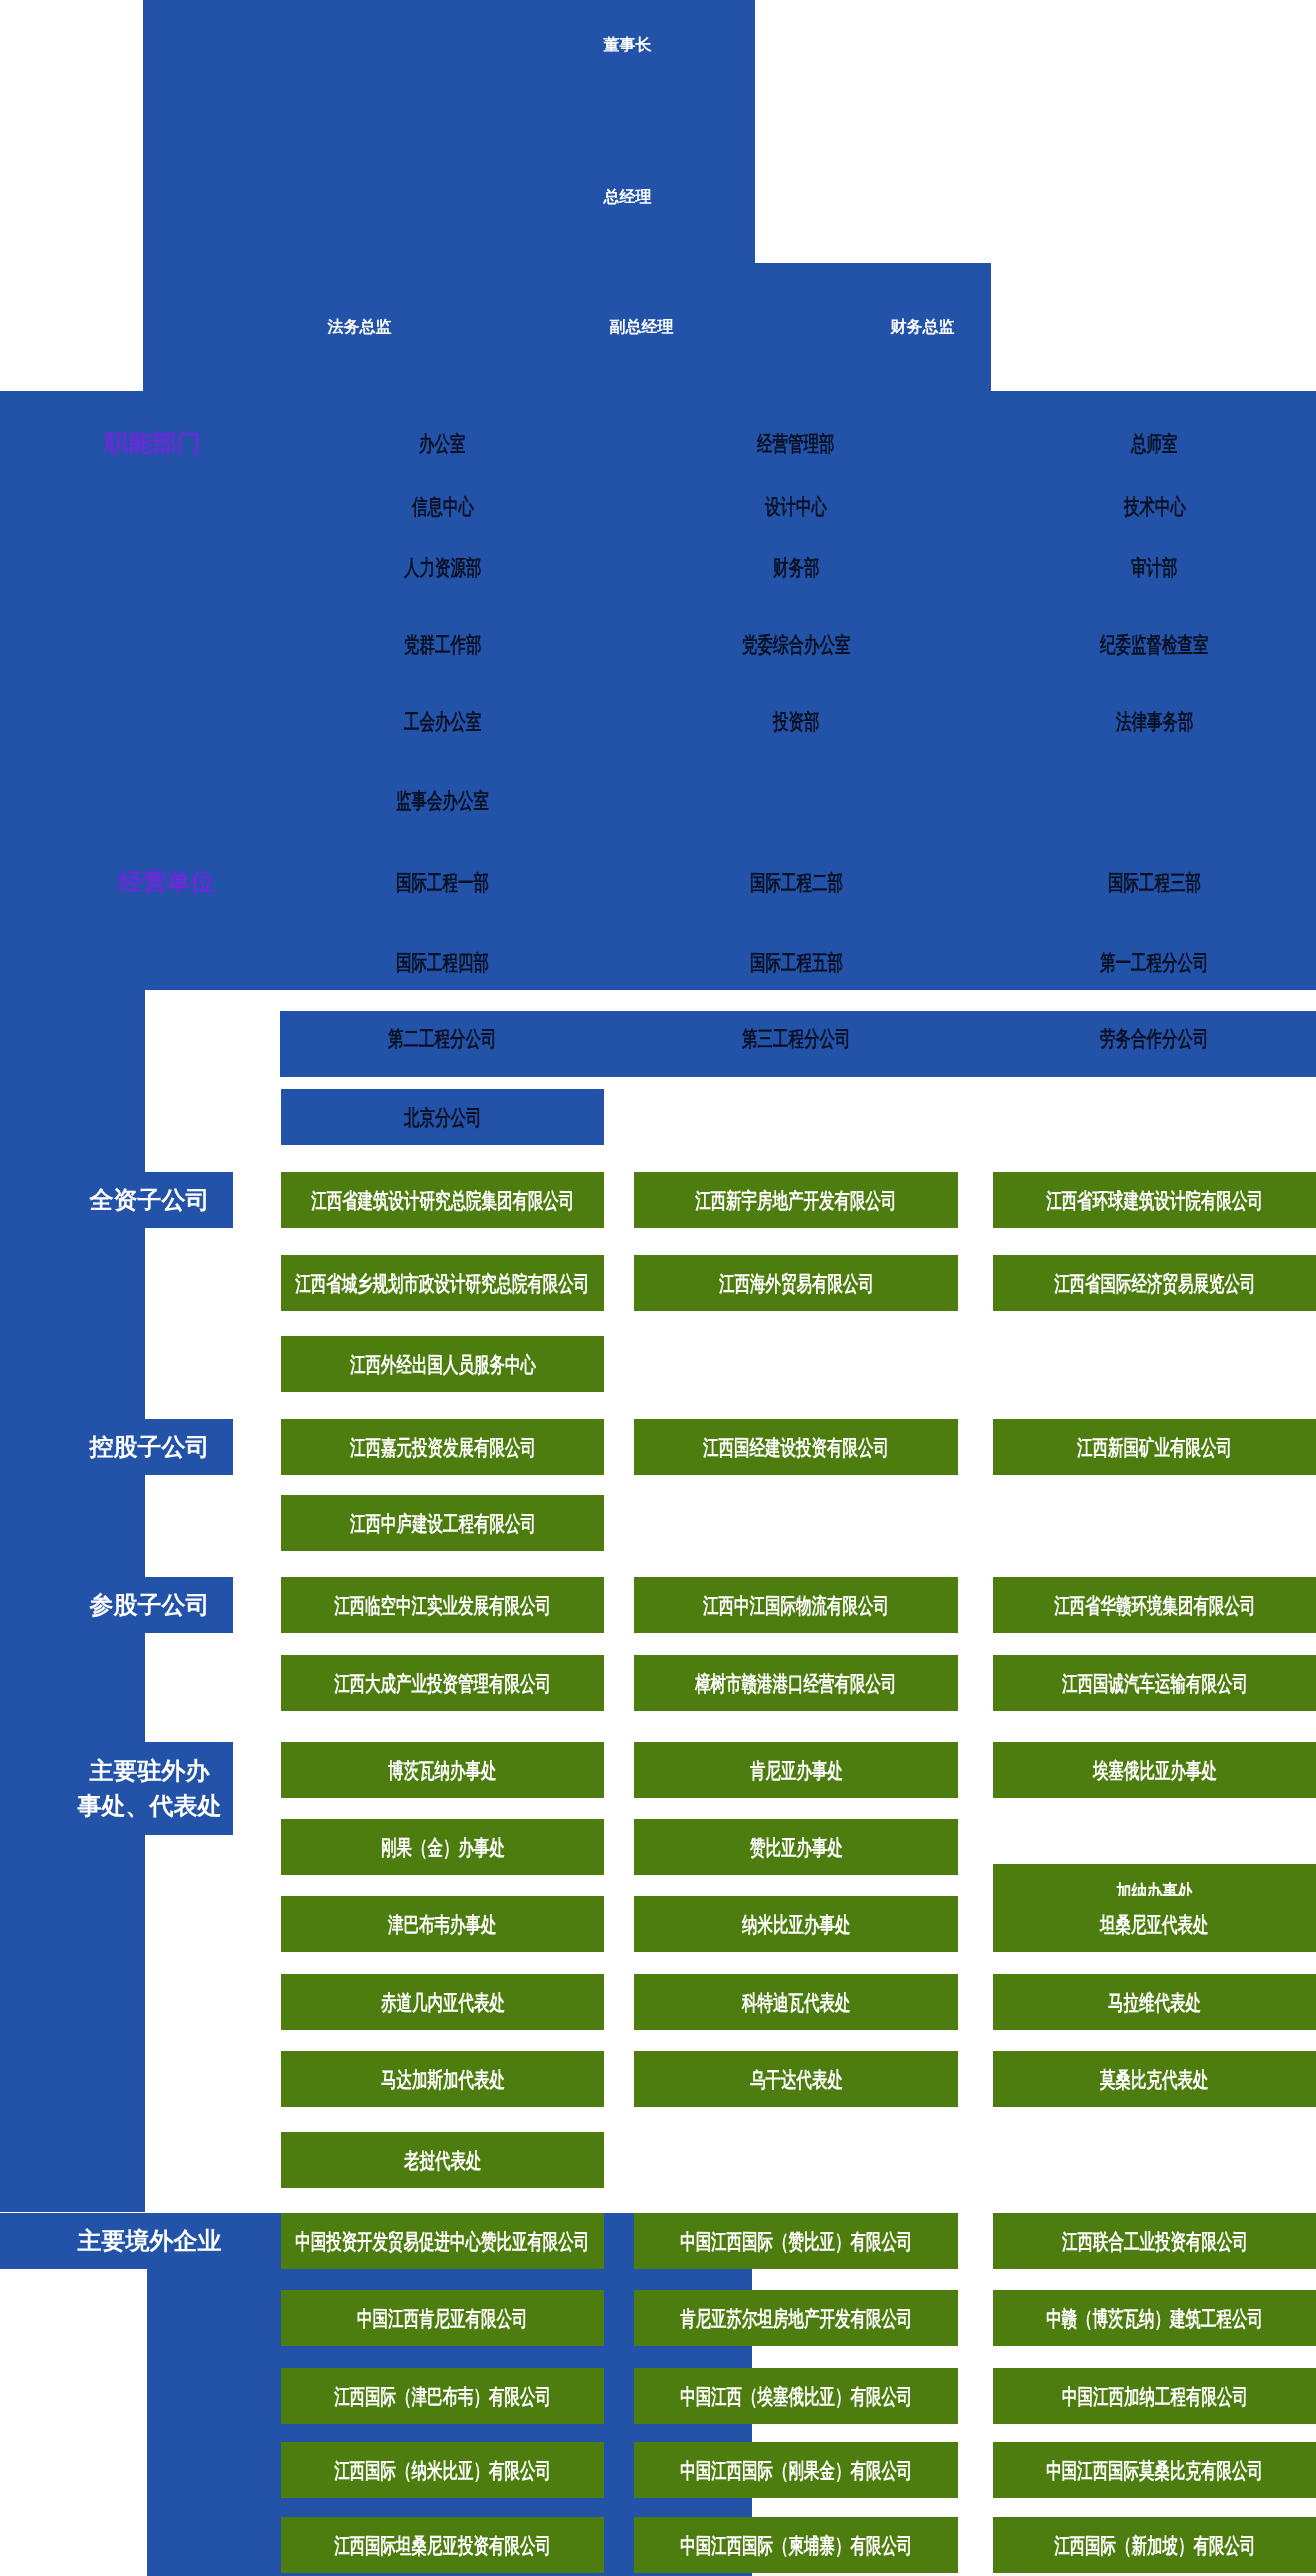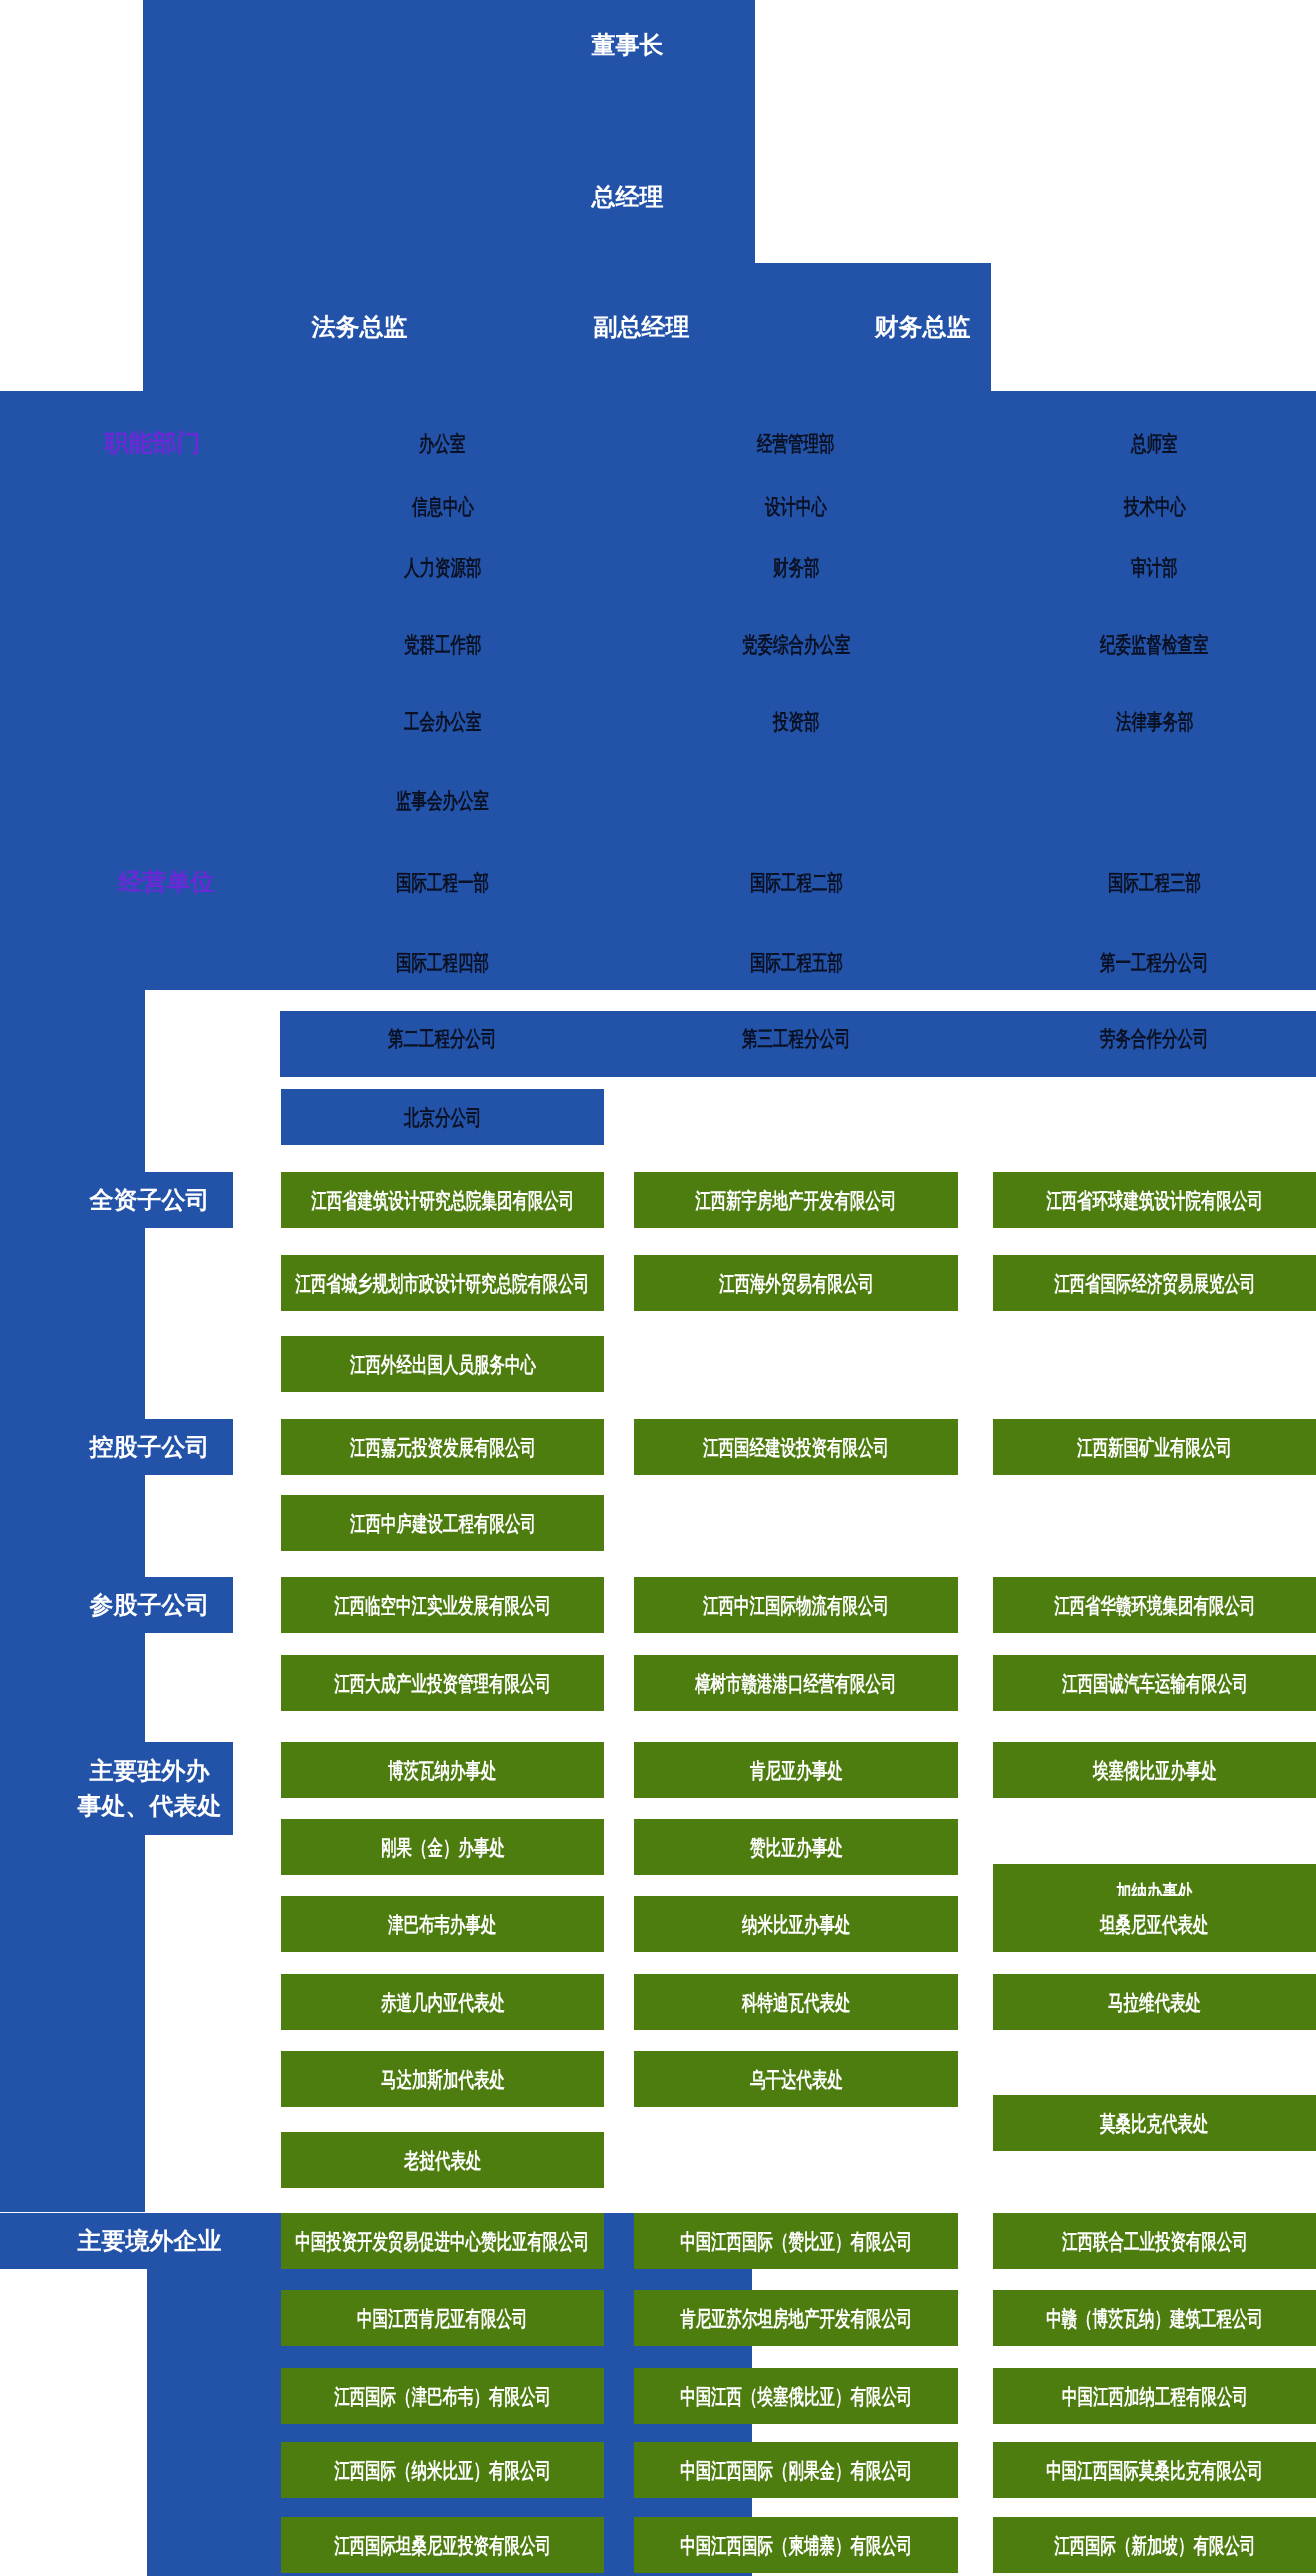--- a/index.html
+++ b/index.html
@@ -1,19 +1,19 @@
 <!DOCTYPE html>
 <html style="font-size:9.6px"><head>
 <meta charset="utf-8">
 <style>
   html,body{margin:0;padding:0;background:#fff;}
   .wrap{position:relative;width:1317px;height:2576px;background:#ffffff;
         font-family:"Liberation Sans","DejaVu Sans",sans-serif;overflow:hidden;}
   .blue{position:absolute;background:#2353a8;}
-  .hd{position:absolute;color:#ffffff;font-weight:bold;font-size:24px;
+  .hd{position:absolute;color:#ffffff;font-weight:bold;font-size:16px;
       display:flex;align-items:center;justify-content:center;white-space:nowrap;}
   .lbl{position:absolute;color:#6d28d9;font-weight:bold;font-size:24px;
        display:flex;align-items:center;justify-content:center;white-space:nowrap;}
   .lblk{position:absolute;background:#2353a8;color:#ffffff;font-weight:bold;font-size:24px;
         display:flex;flex-direction:column;align-items:center;justify-content:center;
         padding-left:66px;box-sizing:border-box;white-space:nowrap;line-height:1.45;}
   .cell{position:absolute;height:56px;display:flex;align-items:center;justify-content:center;
         white-space:nowrap;font-size:21.5px;font-weight:bold;}
   .cell>span{display:inline-block;transform:scaleX(0.72);}
   .dark{color:#0a1124;}
@@ -233,21 +233,21 @@
     </div>
   <div class="cell wbox c3" style="top:1974px;">
       <span>马拉维代表处</span>
     </div>
   <div class="cell wbox c1" style="top:2051px;">
       <span>马达加斯加代表处</span>
     </div>
   <div class="cell wbox c2" style="top:2051px;">
       <span>乌干达代表处</span>
     </div>
-  <div class="cell wbox c3" style="top:2051px;margin-top:44px;">
+  <div class="cell wbox c3" style="top:2051px;">
       <span>莫桑比克代表处</span>
     </div>
   <div class="cell wbox c1" style="top:2132px;">
       <span>老挝代表处</span>
     </div>
 
   <div class="lblk" style="left:0;top:2213px;width:233px;height:56px;">
       <span>主要境外企业</span>
     </div>
   <div class="cell wbox c1" style="top:2213px;">

